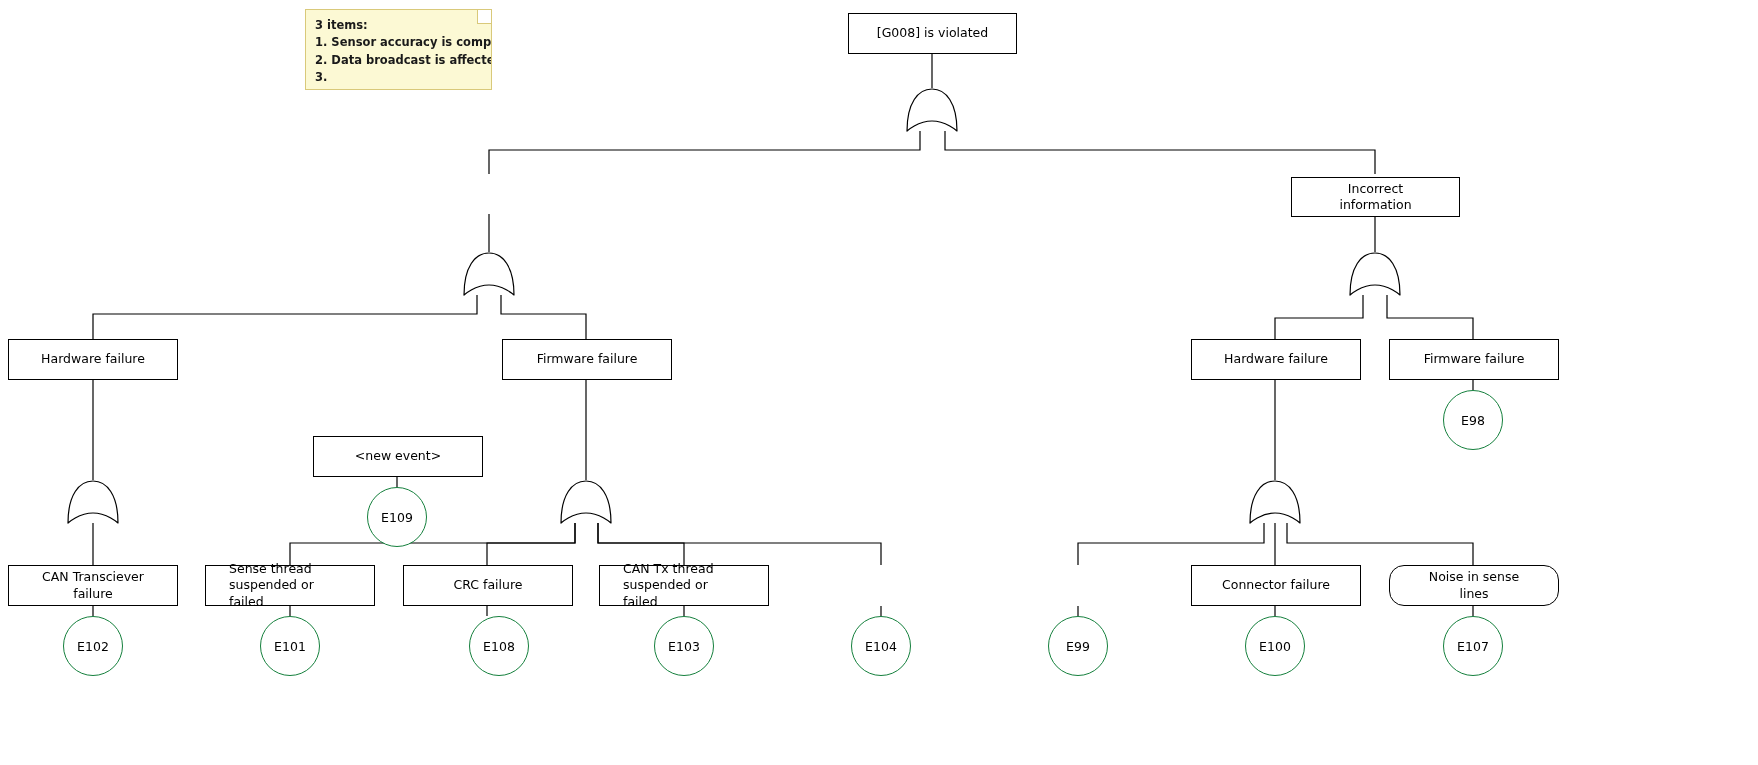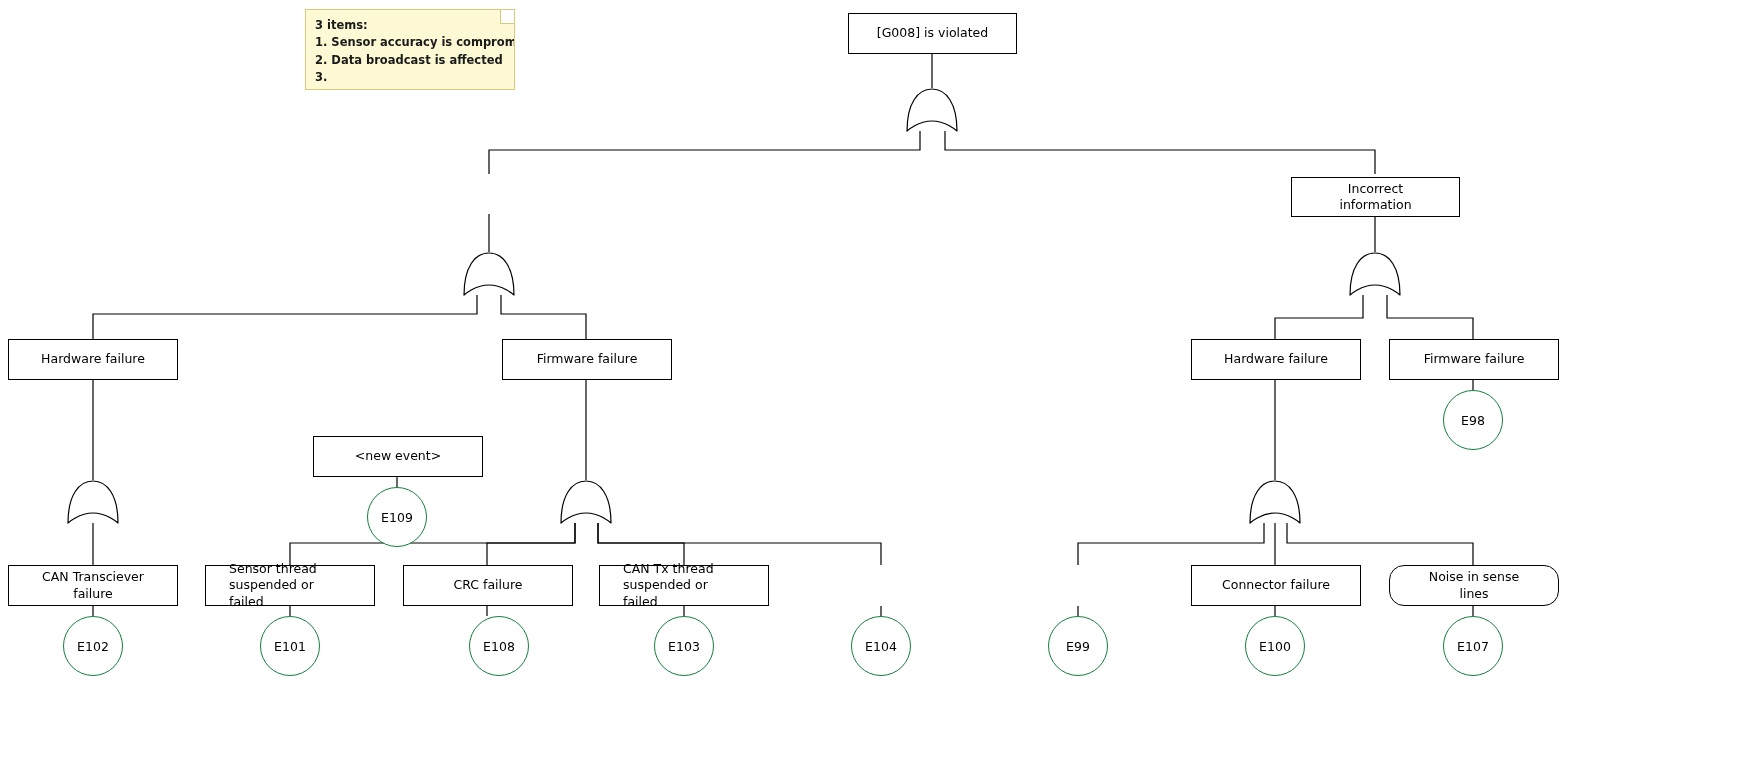--- a/index.html
+++ b/index.html
@@ -140,21 +140,21 @@
       <path d="M684,606 L684,616"></path>
       <path d="M881,606 L881,616"></path>
       <path d="M1078,606 L1078,616"></path>
       <path d="M1275,606 L1275,616"></path>
       <path d="M1473,606 L1473,616"></path>
 
       <path d="M397,477 L397,487"></path>
     </g>
   </svg>
 
-  <div class="note" style="left:305px; top:9px; width:210px; height:81px;">
+  <div class="note" style="left:305px; top:9px; width:187px; height:81px;">
     <span class="note-fold"></span>
     <span class="note-line">3 items:</span>
     <span class="note-line">1. Sensor accuracy is compromised</span>
     <span class="note-line">2. Data broadcast is affected</span>
     <span class="note-line">3.</span>
   </div>
 
   <div class="node center" style="left:848px; top:13px; width:169px; height:41px;">
     <span>[G008] is violated</span>
   </div>
@@ -182,21 +182,21 @@
 
   <div class="node center" style="left:313px; top:436px; width:170px; height:41px;">
     <span>&lt;new event&gt;</span>
   </div>
 
   <div class="node center" style="left:8px; top:565px; width:170px; height:41px;">
     <span>CAN Transciever failure</span>
   </div>
 
   <div class="node left" style="left:205px; top:565px; width:170px; height:41px;">
-    <span>Sensor thread suspended or failed</span>
+    <span>Sense thread suspended or failed</span>
   </div>
 
   <div class="node center" style="left:403px; top:565px; width:170px; height:41px;text-align:center;">
     <span>CRC failure</span>
   </div>
 
   <div class="node left" style="left:599px; top:565px; width:170px; height:41px;">
     <span>CAN Tx thread suspended or failed</span>
   </div>
 

